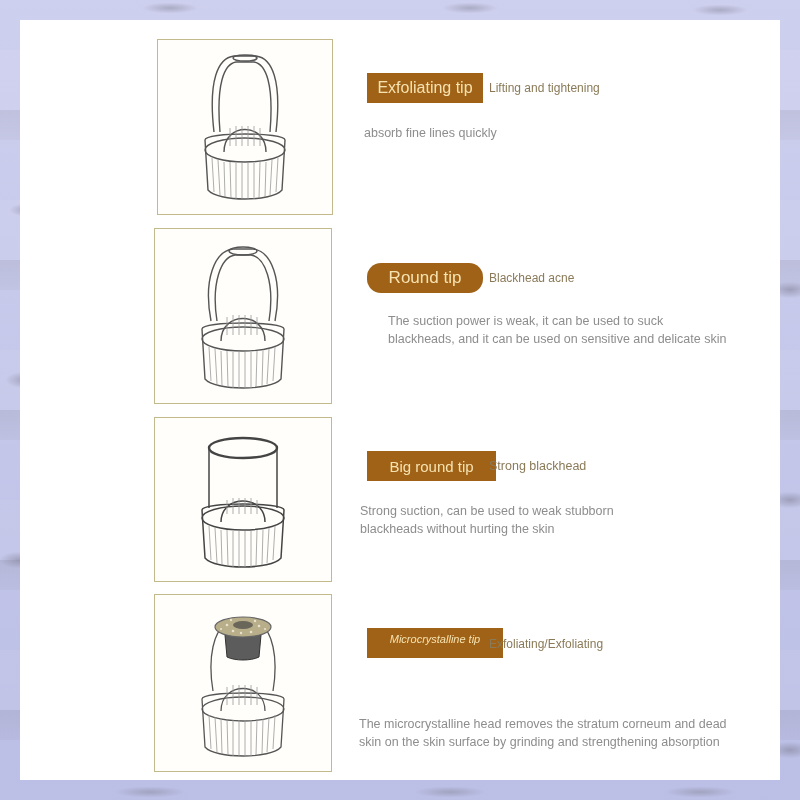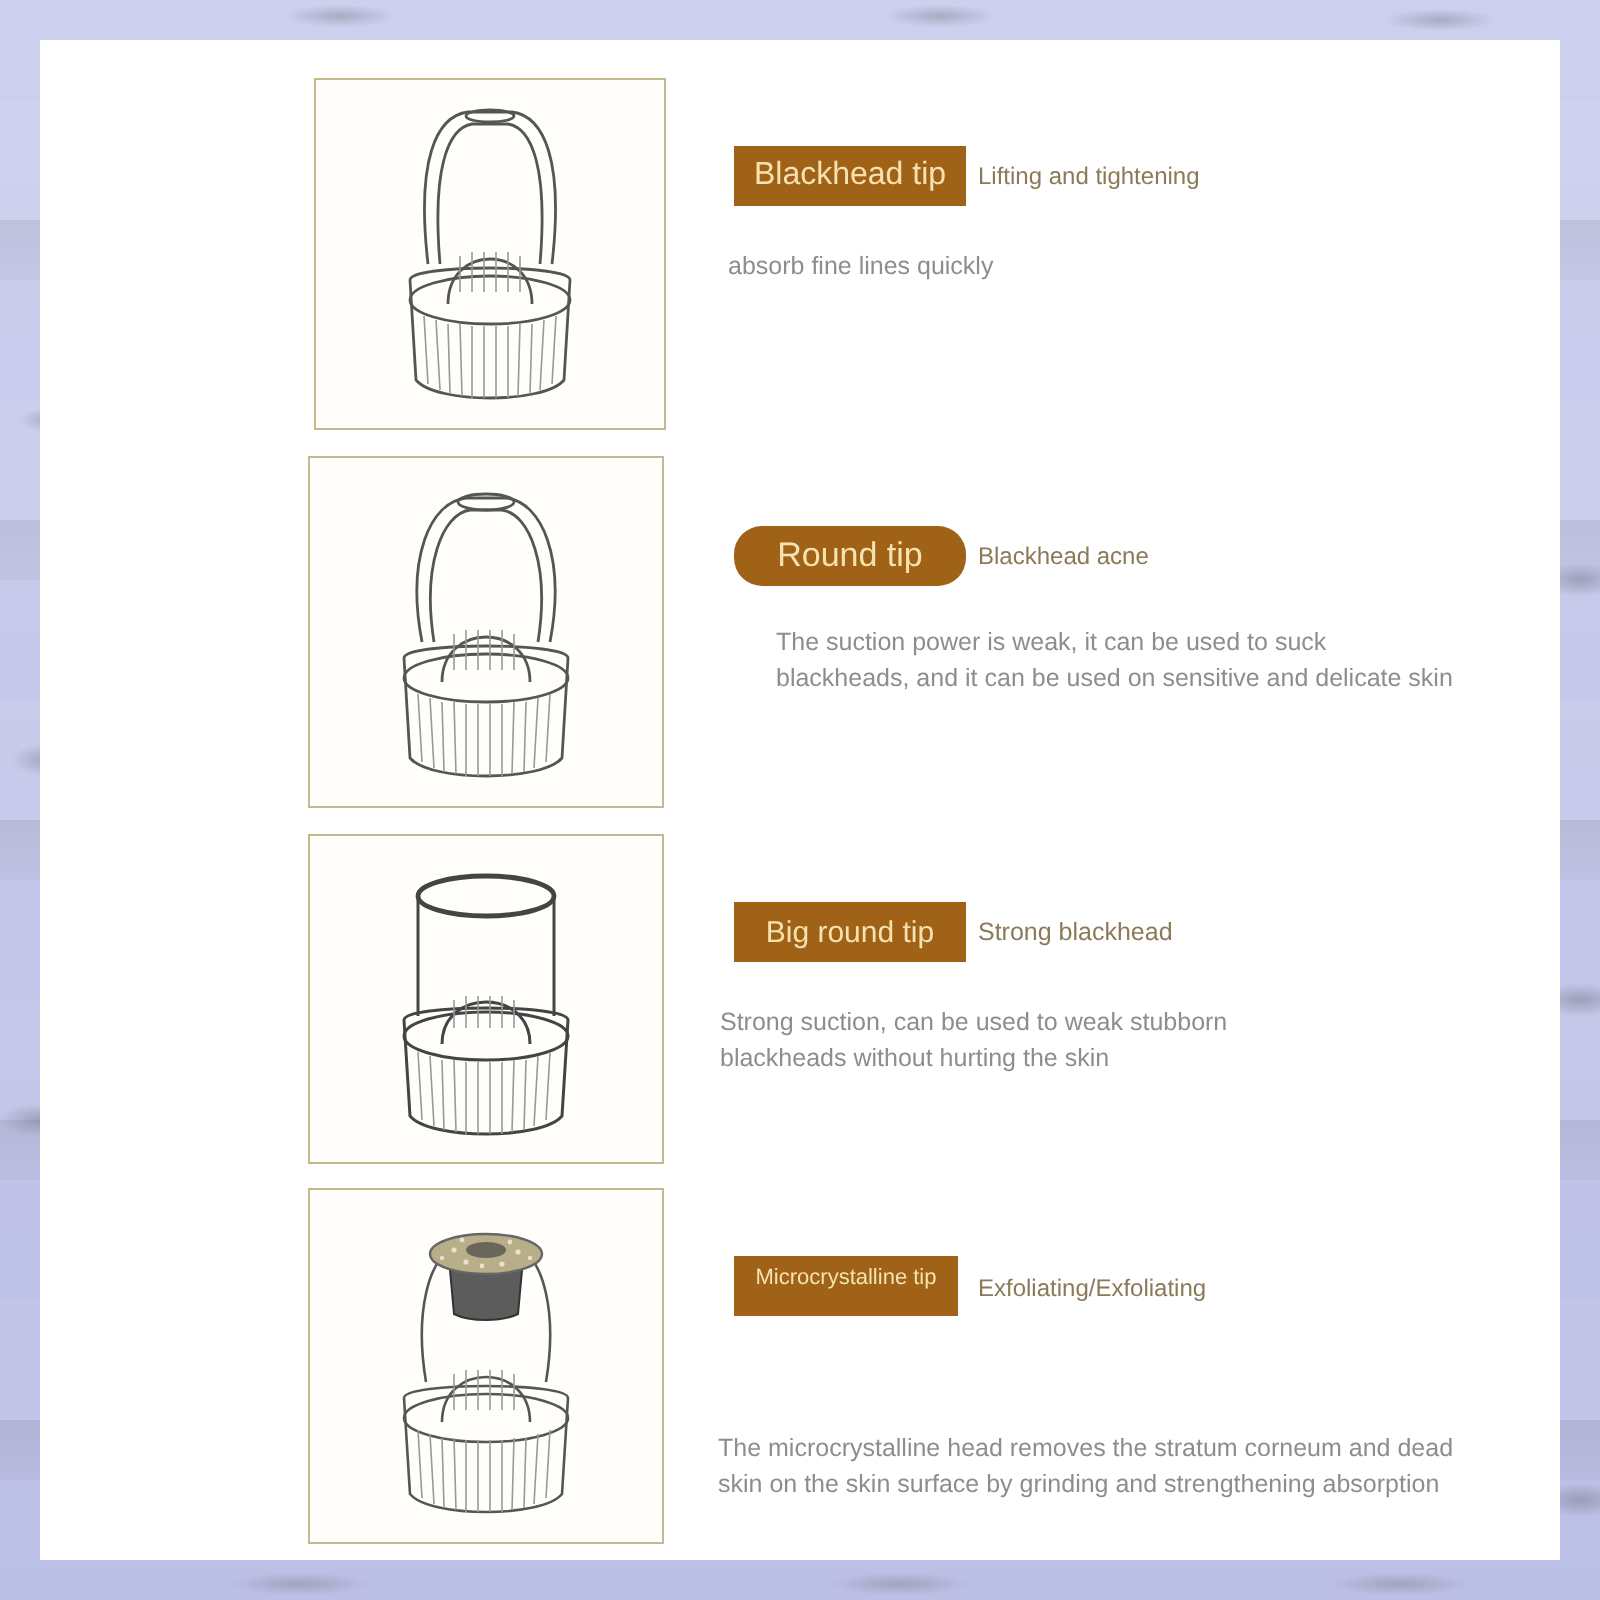--- a/index.html
+++ b/index.html
@@ -88,21 +88,21 @@
             <line x1="120" y1="118" x2="118" y2="152"></line>
           <line x1="72" y1="88" x2="72" y2="106"></line>
             <line x1="78" y1="86" x2="78" y2="106"></line>
           <line x1="84" y1="86" x2="84" y2="106"></line>
             <line x1="90" y1="86" x2="90" y2="106"></line>
           <line x1="96" y1="86" x2="96" y2="106"></line>
             <line x1="102" y1="88" x2="102" y2="106"></line>
         </g>
       </svg>
     </div>
-    <div class="badge" style="left:347px; top:53px; width:116px; height:30px; font-size:16px;">Blackhead tip</div>
+    <div class="badge" style="left:347px; top:53px; width:116px; height:30px; font-size:16px;">Exfoliating tip</div>
     <div class="subtitle" style="left:469px; top:61px;">Lifting and tightening</div>
     <div class="desc" style="left:344px; top:104px;">
       <span>absorb fine lines quickly</span>
     </div>
   </div>
 
   <div class="item">
     <div class="frame" style="left:134px; top:208px; width:176px; height:174px;">
       <svg viewBox="0 0 176 174">
         <g fill="none" stroke="#555" stroke-width="1.4">
@@ -171,21 +171,21 @@
             <line x1="120" y1="108" x2="118" y2="142"></line>
           <line x1="72" y1="82" x2="72" y2="96"></line>
             <line x1="78" y1="80" x2="78" y2="96"></line>
           <line x1="84" y1="80" x2="84" y2="96"></line>
             <line x1="90" y1="80" x2="90" y2="96"></line>
           <line x1="96" y1="80" x2="96" y2="96"></line>
             <line x1="102" y1="82" x2="102" y2="96"></line>
         </g>
       </svg>
     </div>
-    <div class="badge" style="left:347px; top:431px; width:116px; height:30px; font-size:15px;">Big round tip</div>
+    <div class="badge" style="left:347px; top:431px; width:129px; height:30px; font-size:15px;">Big round tip</div>
     <div class="subtitle" style="left:469px; top:439px; font-size:12.5px;text-align:right;">Strong blackhead</div>
     <div class="desc" style="left:340px; top:482px;">
       <span>Strong suction, can be used to weak stubborn</span>
       <span>blackheads without hurting the skin</span>
     </div>
   </div>
 
   <div class="item">
     <div class="frame" style="left:134px; top:574px; width:176px; height:176px;">
       <svg viewBox="0 0 176 176">
@@ -226,21 +226,21 @@
             <line x1="120" y1="120" x2="118" y2="154"></line>
           <line x1="72" y1="92" x2="72" y2="110"></line>
             <line x1="78" y1="90" x2="78" y2="110"></line>
           <line x1="84" y1="90" x2="84" y2="110"></line>
             <line x1="90" y1="90" x2="90" y2="110"></line>
           <line x1="96" y1="90" x2="96" y2="110"></line>
             <line x1="102" y1="92" x2="102" y2="110"></line>
         </g>
       </svg>
     </div>
-    <div class="badge" style="left:347px; top:608px; width:112px; height:30px; font-size:11px; align-items:flex-start; padding-top:5px; box-sizing:border-box;">Microcrystalline tip</div>
+    <div class="badge" style="left:347px; top:608px; width:136px; height:30px; font-size:11px; align-items:flex-start; padding-top:5px; box-sizing:border-box;font-style:italic;">Microcrystalline tip</div>
     <div class="subtitle" style="left:469px; top:617px;">Exfoliating/Exfoliating</div>
     <div class="desc" style="left:339px; top:659px;margin-top:36px;">
       <span>The microcrystalline head removes the stratum corneum and dead</span>
       <span> skin on the skin surface by grinding and strengthening absorption</span>
     </div>
   </div>
 
 </div>
 
 </body></html>

